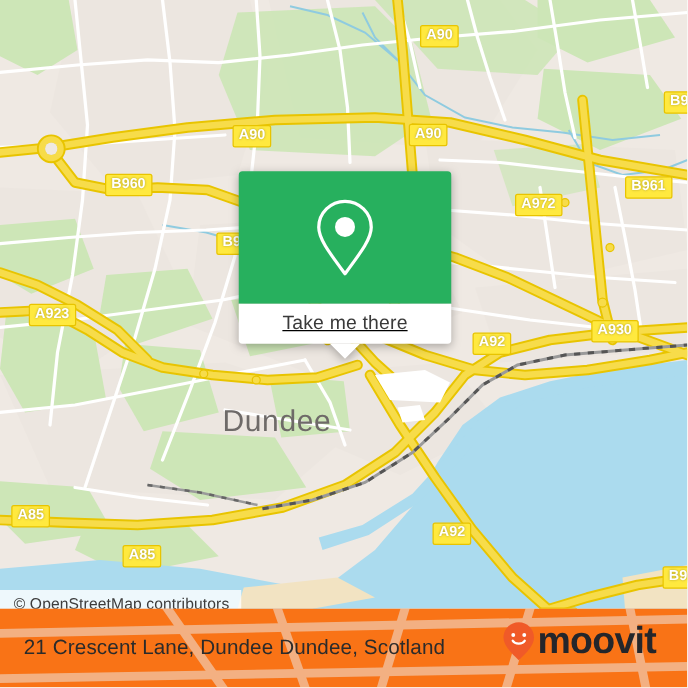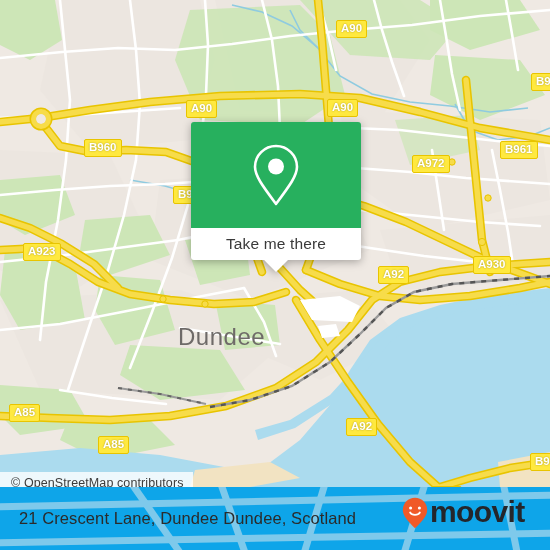--- a/index.html
+++ b/index.html
@@ -47,23 +47,24 @@
     font-size: 12.5px;
     color: #3c3c3c;
     letter-spacing: .1px;
     white-space: nowrap;
   }
 
   
   #popup {
     position: absolute;
     left: 191px;
-    top: 122px;
+    top: 137px;
     width: 170px;
     filter: drop-shadow(0 2px 4px rgba(0,0,0,0.30));
+    text-decoration: underline;
   }
   #popup-green {
     height: 106px;
     background: #27B05E;
     border-radius: 3px 3px 0 0;
     display: flex;
     align-items: center;
     justify-content: center;
   }
   #popup-pin-icon { display:block; }
@@ -91,21 +92,21 @@
     border-top: 12px solid #ffffff;
   }
 
   
   #footer {
     position: absolute;
     left: 0;
     top: 487px;
     width: 550px;
     height: 63px;
-    background: #0ea5e9;
+    background: #f97316;
     overflow: hidden;
   }
   #footer-watermark {
     position: absolute;
     left: 0; top: -10px;
     width: 550px; height: 80px;
     opacity: .5;
   }
   #footer-address {
     position: absolute;

